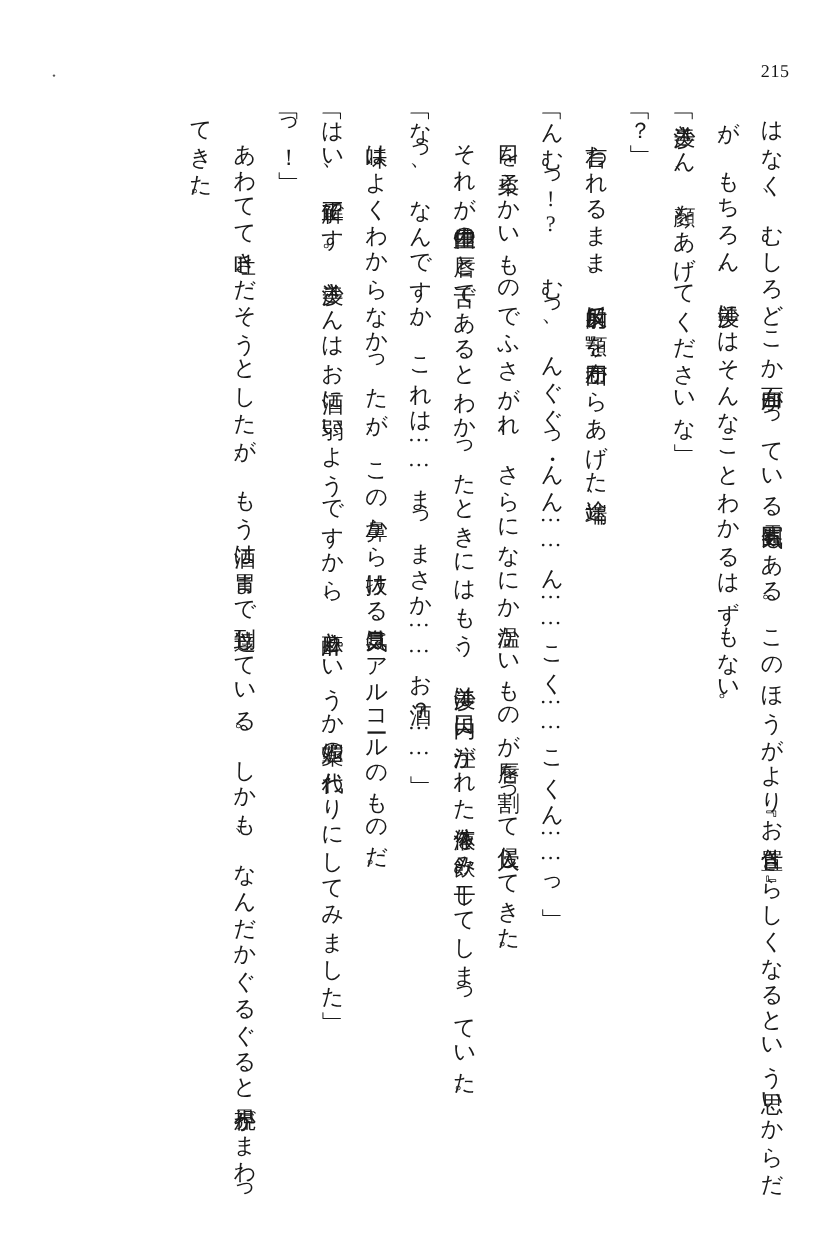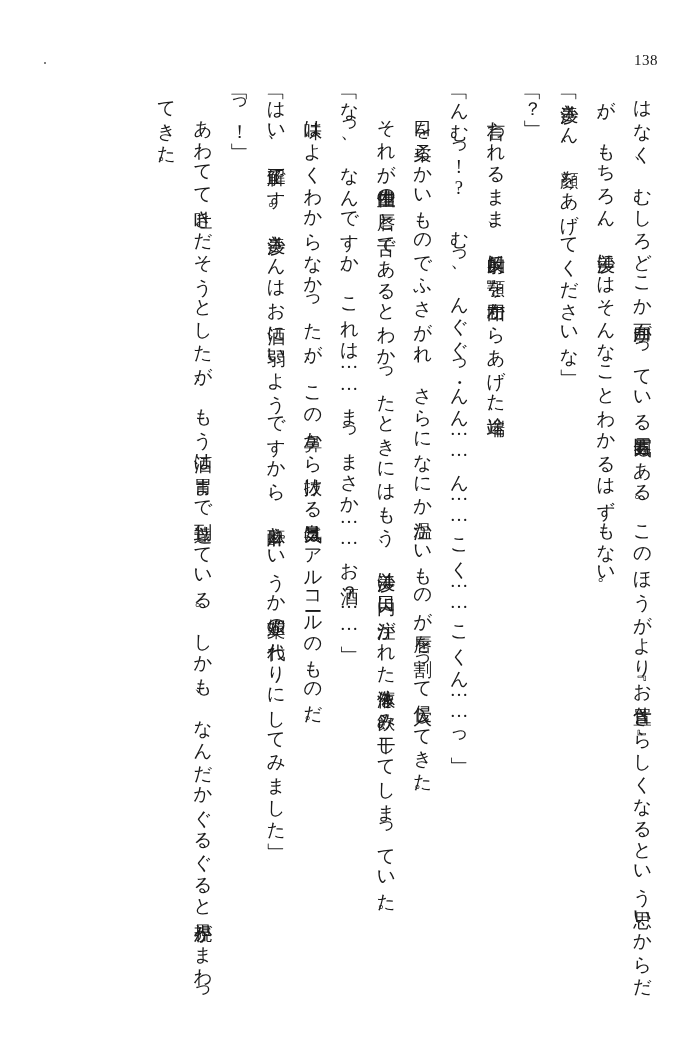--- a/index.html
+++ b/index.html
@@ -61,21 +61,21 @@
     text-indent: 1em;
   }
 </style>
 </head>
 <body>
 
 <div class="page">
 
   <div class="corner-dot"></div>
 
-  <div class="page-number">138</div>
+  <div class="page-number">215</div>
 
   <div class="text-block">
     <p class="para">はなく、むしろどこか面白がっている雰囲気もある。このほうがより『お仕置き』らしくなるという思いからだが、もちろん、美沙にはそんなことわかるはずもない。</p>
     <p class="para">「美沙さん、顔をあげてくださいな」</p>
     <p class="para">「？」</p>
     <p class="para indent">言われるまま、反射的に顎を布団からあげた途端、</p>
     <p class="para">「んむっ!?　むっ、んぐぐっ・んん……ん……こく……こくん……っ」</p>
     <p class="para indent">口を柔らかいものでふさがれ、さらになにか温かいものが唇を割って侵入してきた。</p>
     <p class="para indent">それが由佳里の唇と舌であるとわかったときにはもう、美沙は口内に注がれた液体を飲み干してしまっていた。</p>
     <p class="para">「なっ、なんですか、これは……まっまさか……お酒？……」</p>

